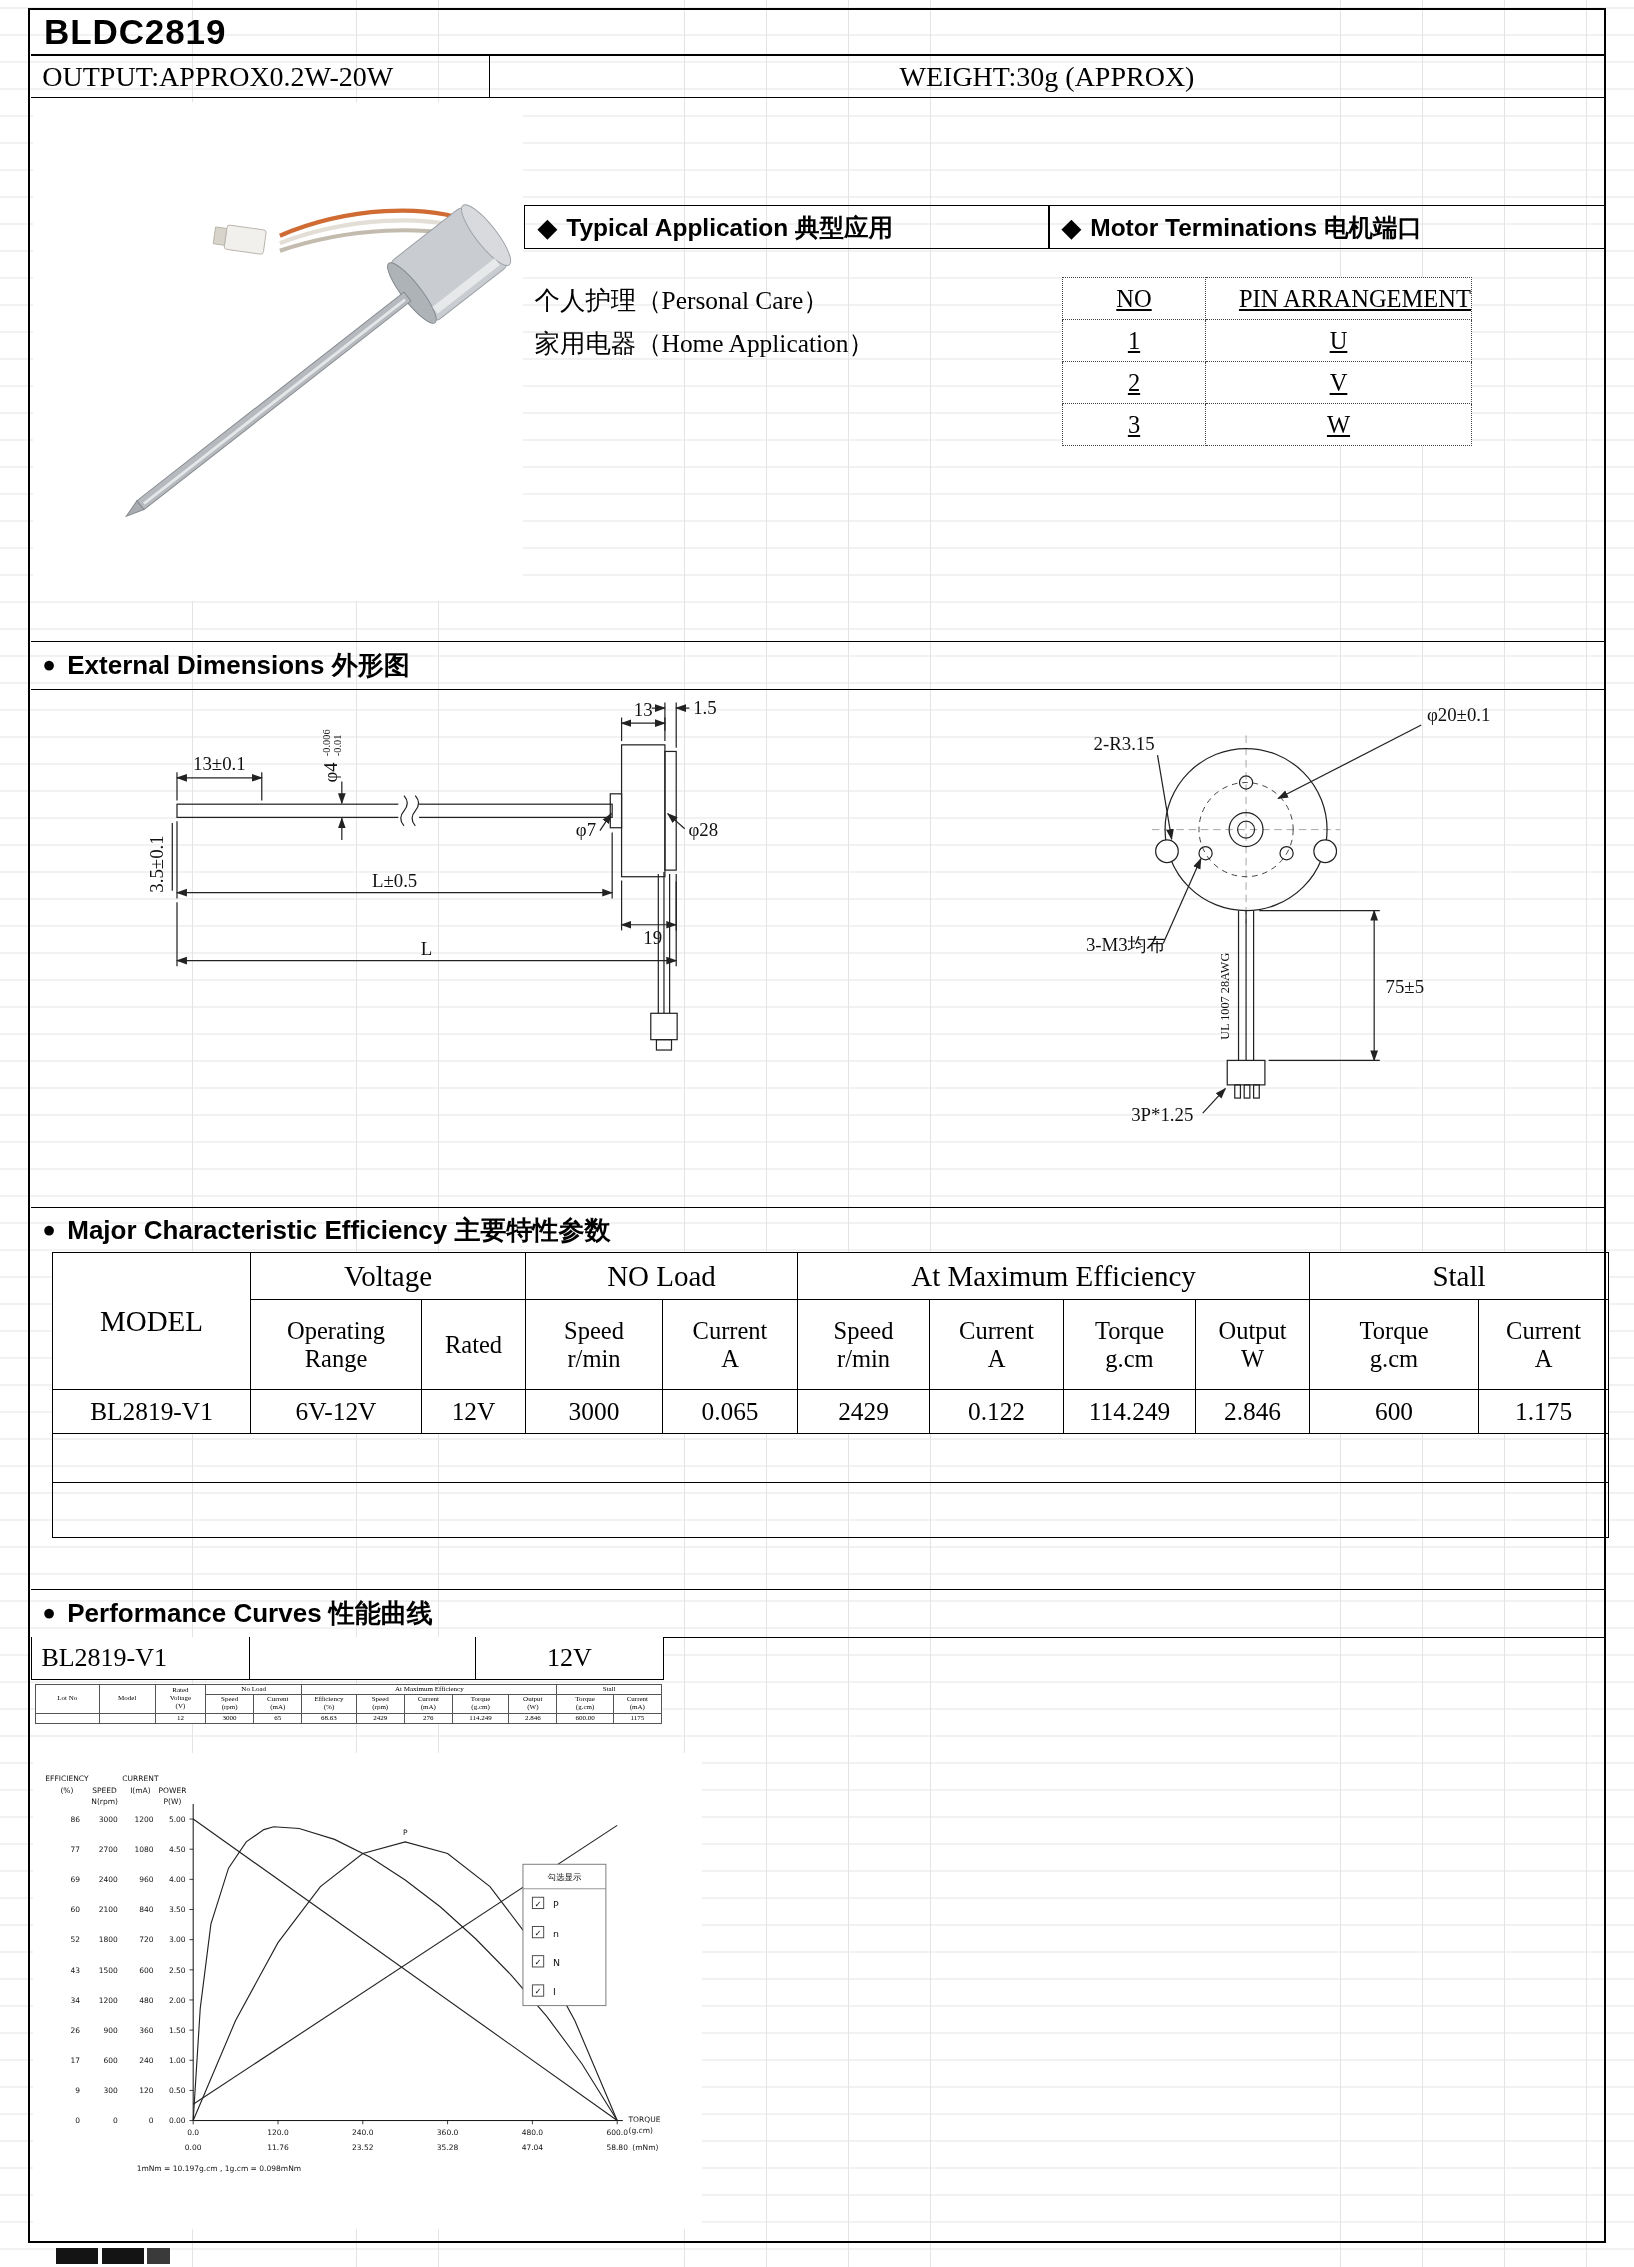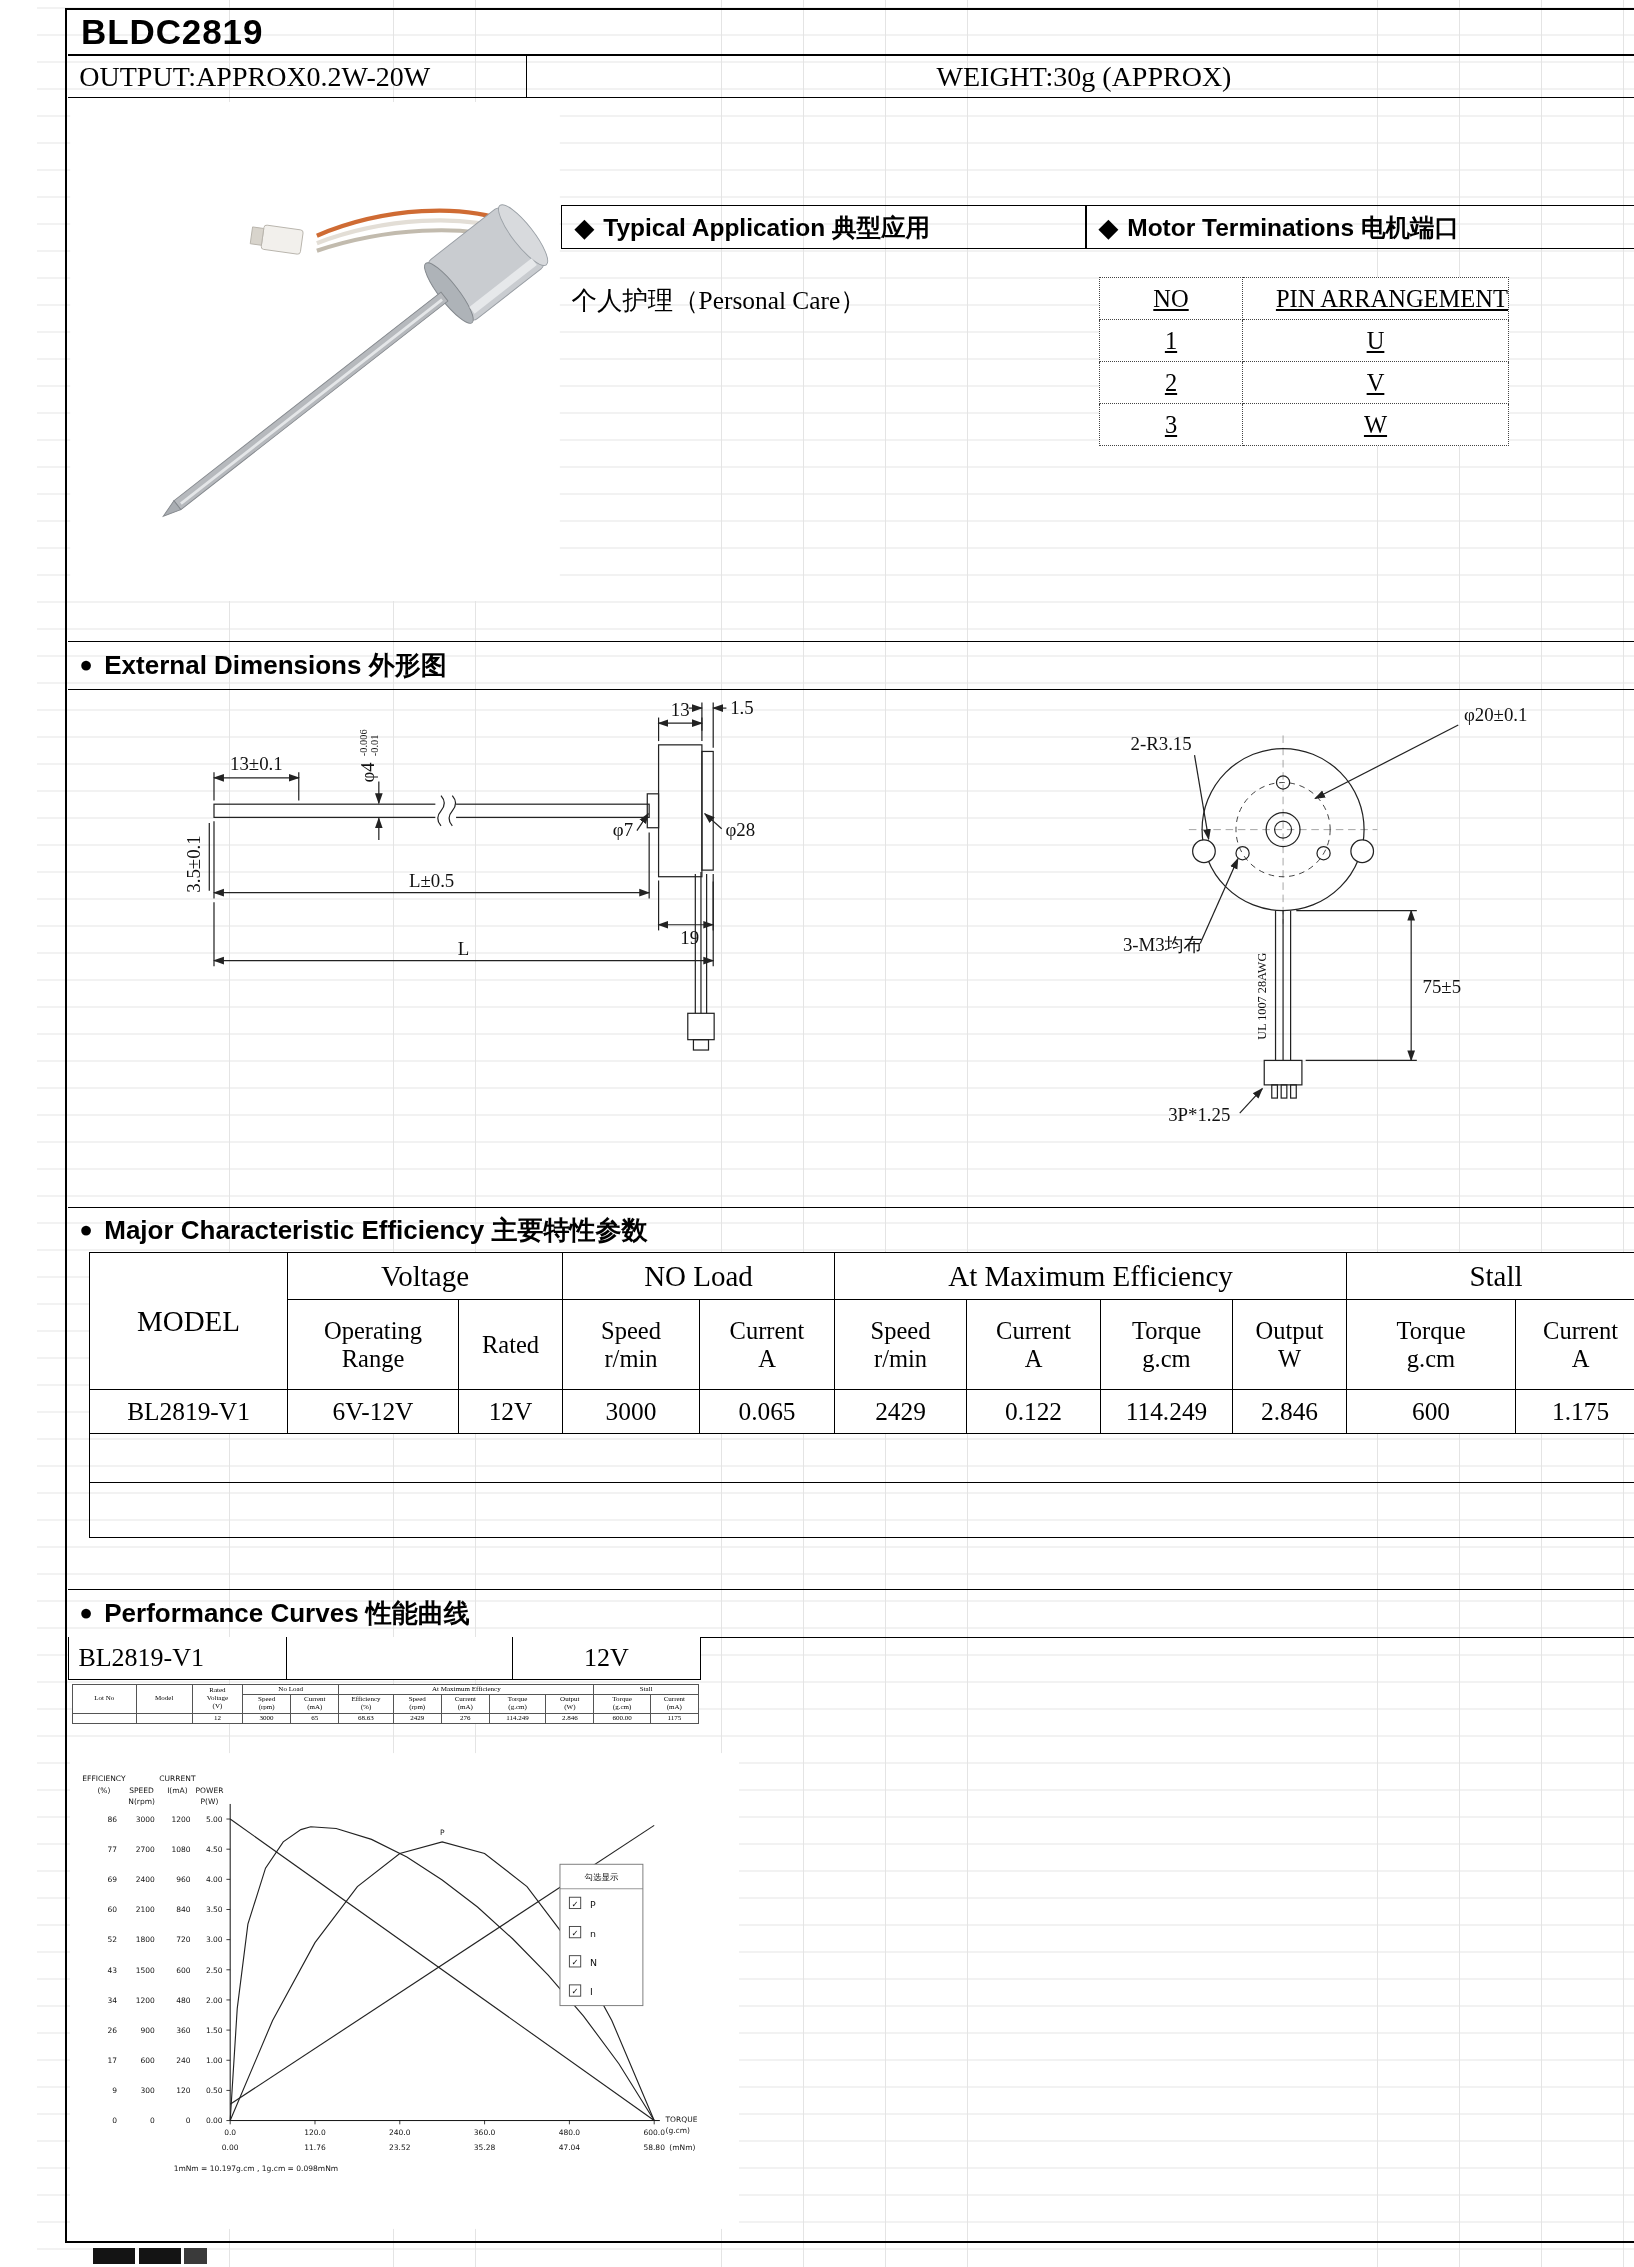--- a/index.html
+++ b/index.html
@@ -3,21 +3,21 @@
 <meta charset="utf-8">
 <style>
   * { margin:0; padding:0; box-sizing:border-box; }
   html,body { background:#fff; }
   body { width:1635px; height:2267px; position:relative;
          font-family:"Liberation Serif", serif; color:#000; overflow:hidden; }
   .page { position:absolute; inset:0;
     background-image:
       linear-gradient(to right,#e4e4e4 0.9px,transparent 0.9px),
       linear-gradient(to bottom,#e4e4e4 0.9px,transparent 0.9px);
-    background-size:82px 27px; background-position:28px 7.5px;margin-left:37px; }
+    background-size:82px 27px; background-position:28px 7.5px; }
   .abs { position:absolute; }
   .sheet-border { left:28px; top:7.5px; width:1578px; height:2235px;
     border:2.8px solid #000; pointer-events:none; }
   .title-row { left:31px; top:10.4px; width:1573px; height:46px;
     border-bottom:2.8px solid #000; display:flex; align-items:center; padding-left:13px;
     font-family:"Liberation Sans",sans-serif; font-weight:bold; font-size:35px; letter-spacing:0.9px; }
   .header-row { left:31px; top:56px; width:1573px; height:42px; display:flex;
     border-bottom:1.9px solid #000; font-size:28px; }
   .header-cell { display:flex; align-items:center; height:100%; }
   .hc1 { width:459px; padding-left:11.3px; border-right:1.9px solid #000; }
@@ -115,20 +115,21 @@
     <span>◆</span>
     <span>Typical Application 典型应用</span>
   </div>
   <div class="abs diamond-box db2">
     <span>◆</span>
     <span>Motor Terminations 电机端口</span>
   </div>
 
   <div class="abs app-items">
     <div class="app-item">个人护理（Personal Care）</div>
+    <div class="app-item">家用电器（Home Application）</div>
   </div>
 
   <table class="abs term-table">
     <tbody>
         <tr>
       <td class="tc1">NO</td>
       <td class="tc2">PIN ARRANGEMENT</td>
     </tr>
     <tr>
       <td>1</td>

